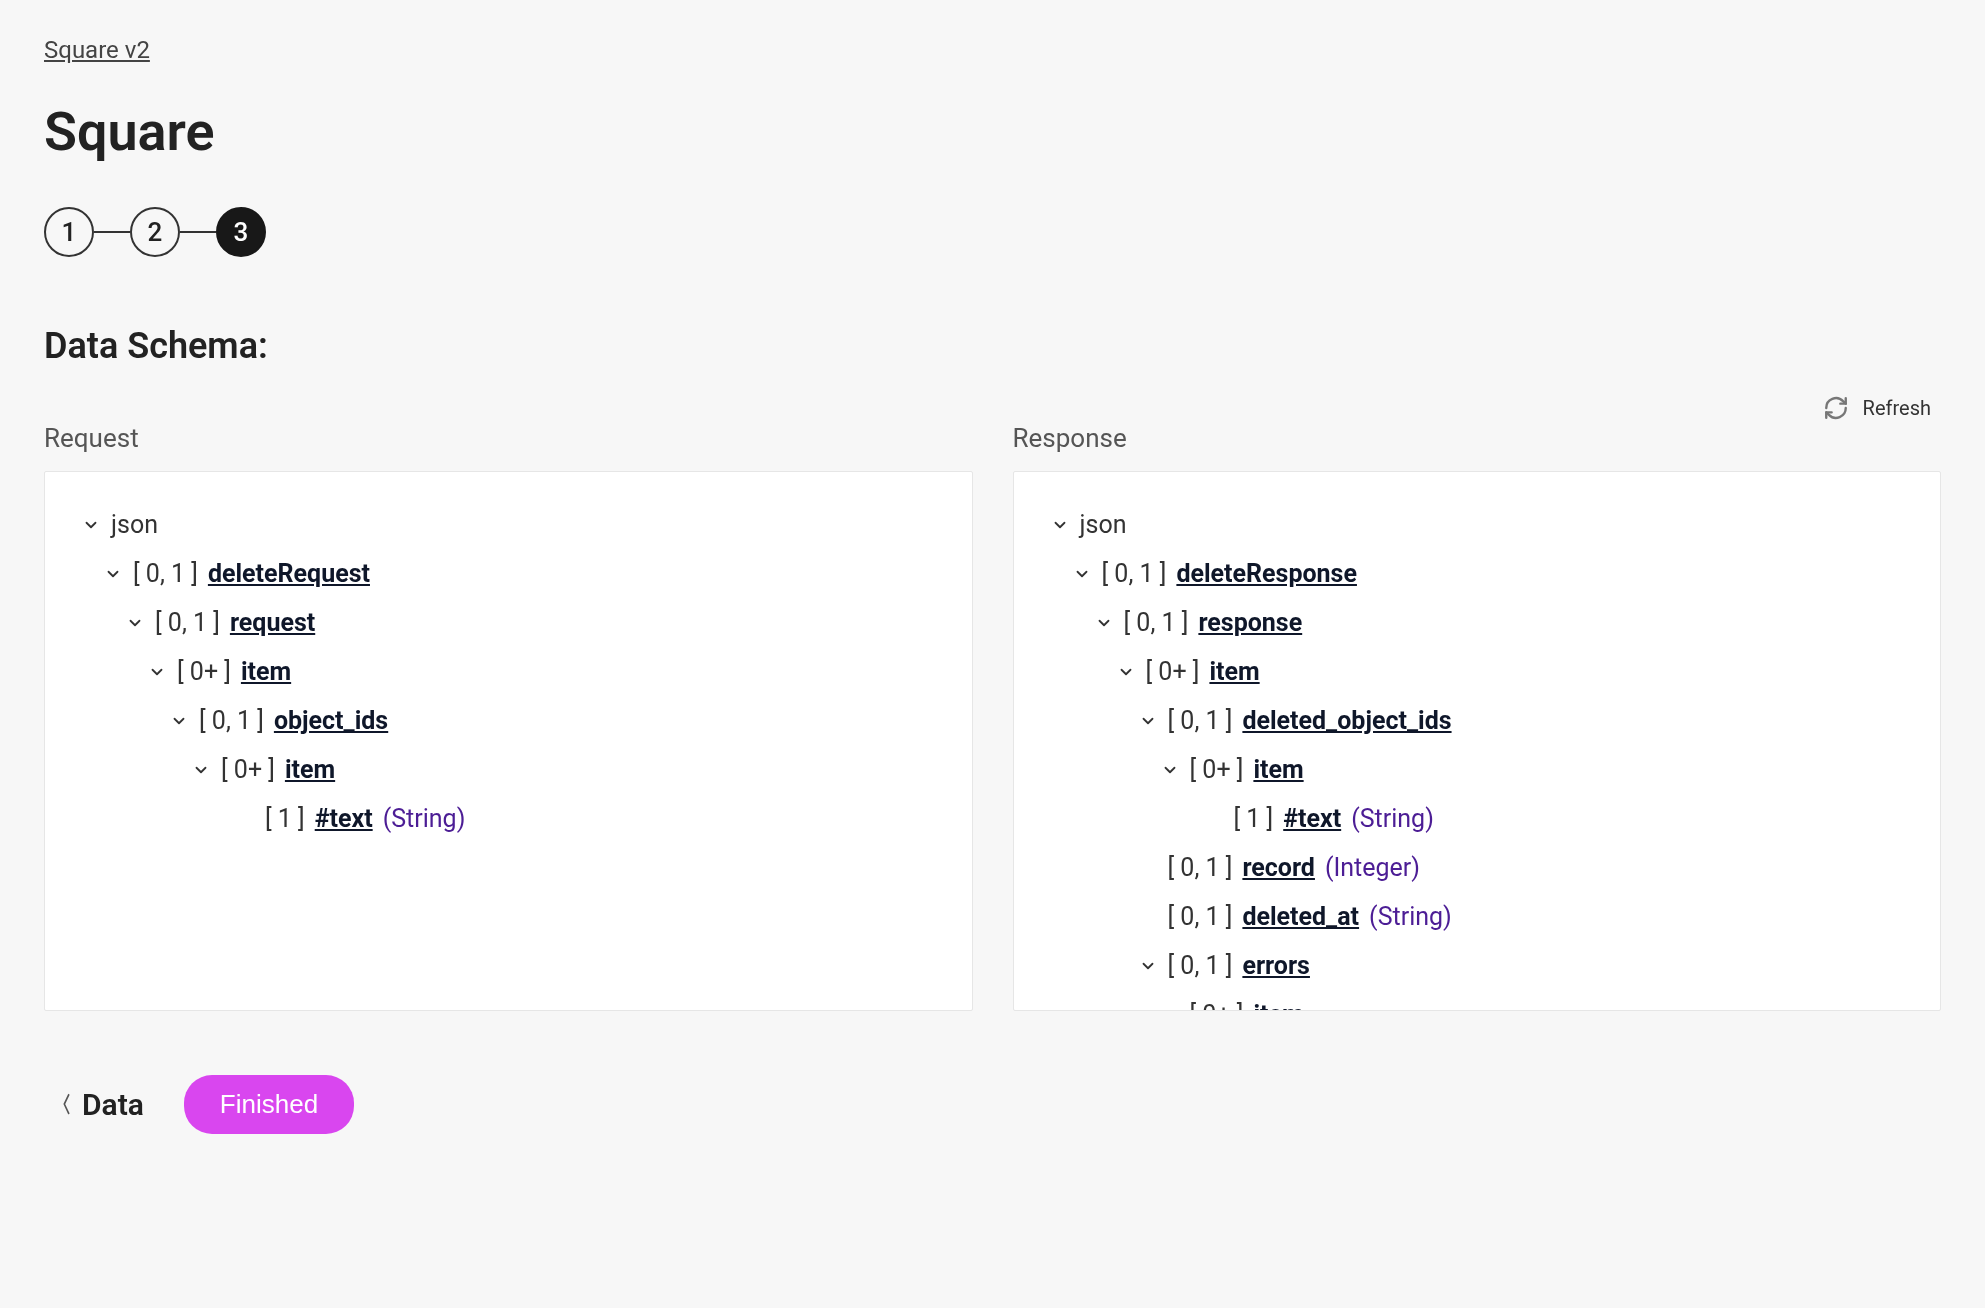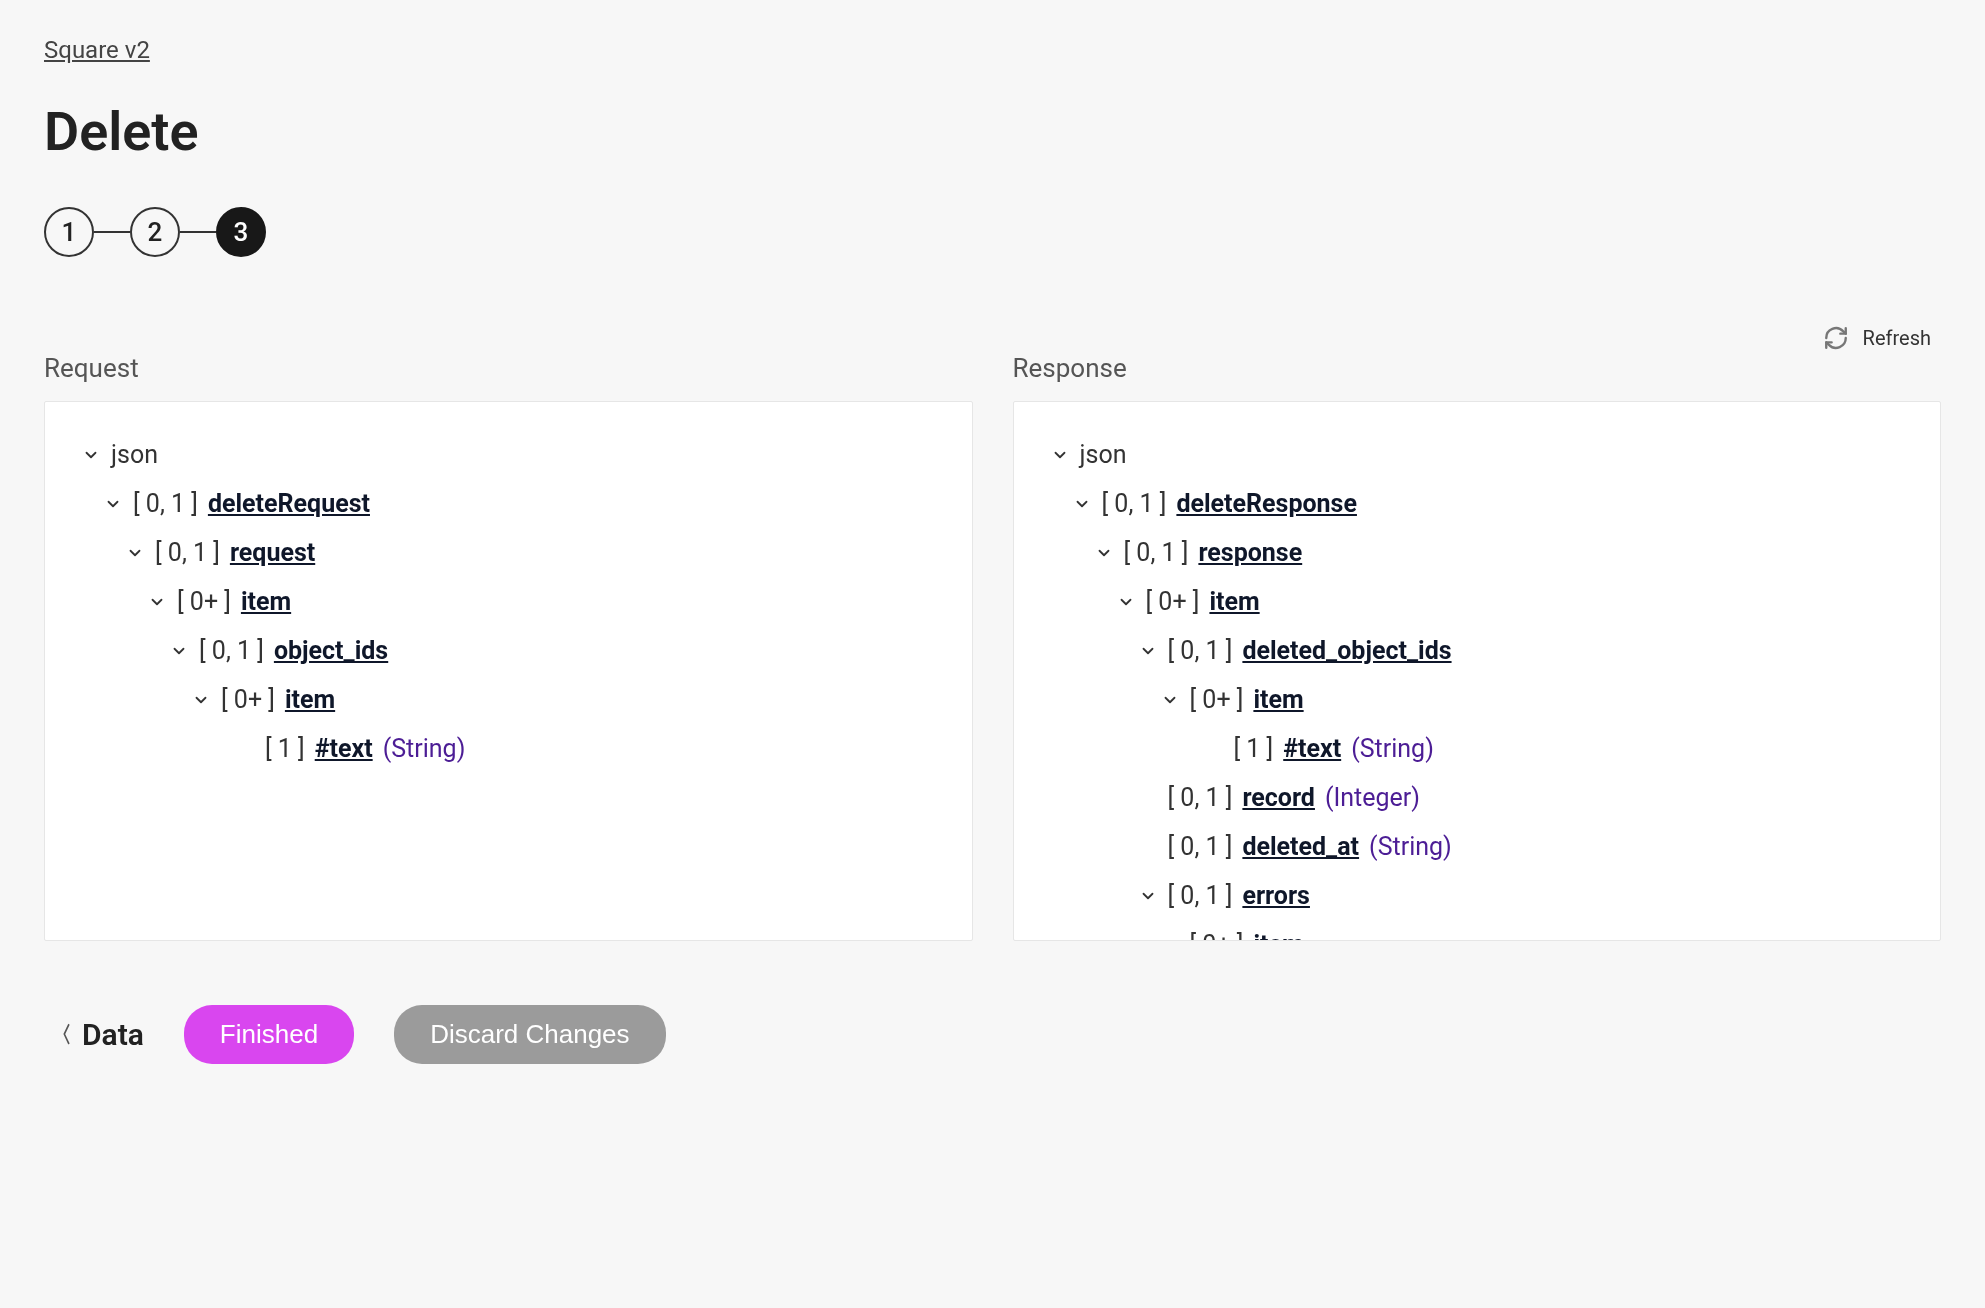--- a/index.html
+++ b/index.html
@@ -142,30 +142,31 @@
   }
   .btn-primary { background: #d946ef; }
   .btn-secondary { background: #9b9b9b; }
 </style>
 </head>
 <body>
 
 <div class="page">
   <a class="breadcrumb">Square v2</a>
 
-  <h1 class="page-title">Delete</h1>
+  <h1 class="page-title">Square</h1>
 
   <div class="stepper" id="stepper">
       <div class="step">1</div>
       <div class="step-connector"></div>
       <div class="step">2</div>
       <div class="step-connector"></div>
       <div class="step active">3</div>
     </div>
 
+  <h2 class="section-title">Data Schema:</h2>
 
   <div class="refresh-row">
     <span class="refresh-icon">
       <svg width="26" height="26" viewBox="0 0 24 24" fill="none" stroke="#777" stroke-width="2.2" stroke-linecap="round" stroke-linejoin="round">
           <path d="M3 12a9 9 0 0 1 15.5-6.3L21 8"></path>
           <path d="M21 3v5h-5"></path>
           <path d="M21 12a9 9 0 0 1-15.5 6.3L3 16"></path>
           <path d="M3 21v-5h5"></path>
         </svg>
     </span>
@@ -332,15 +333,14 @@
         </div>
     </div>
   </div>
 
   <div class="footer">
     <div class="back-btn">
       <span class="back-caret">〈</span>
       <span>Data</span>
     </div>
     <button class="btn btn-primary">Finished</button>
-    <button class="btn btn-secondary">Discard Changes</button>
   </div>
 </div>
 
 </body></html>

